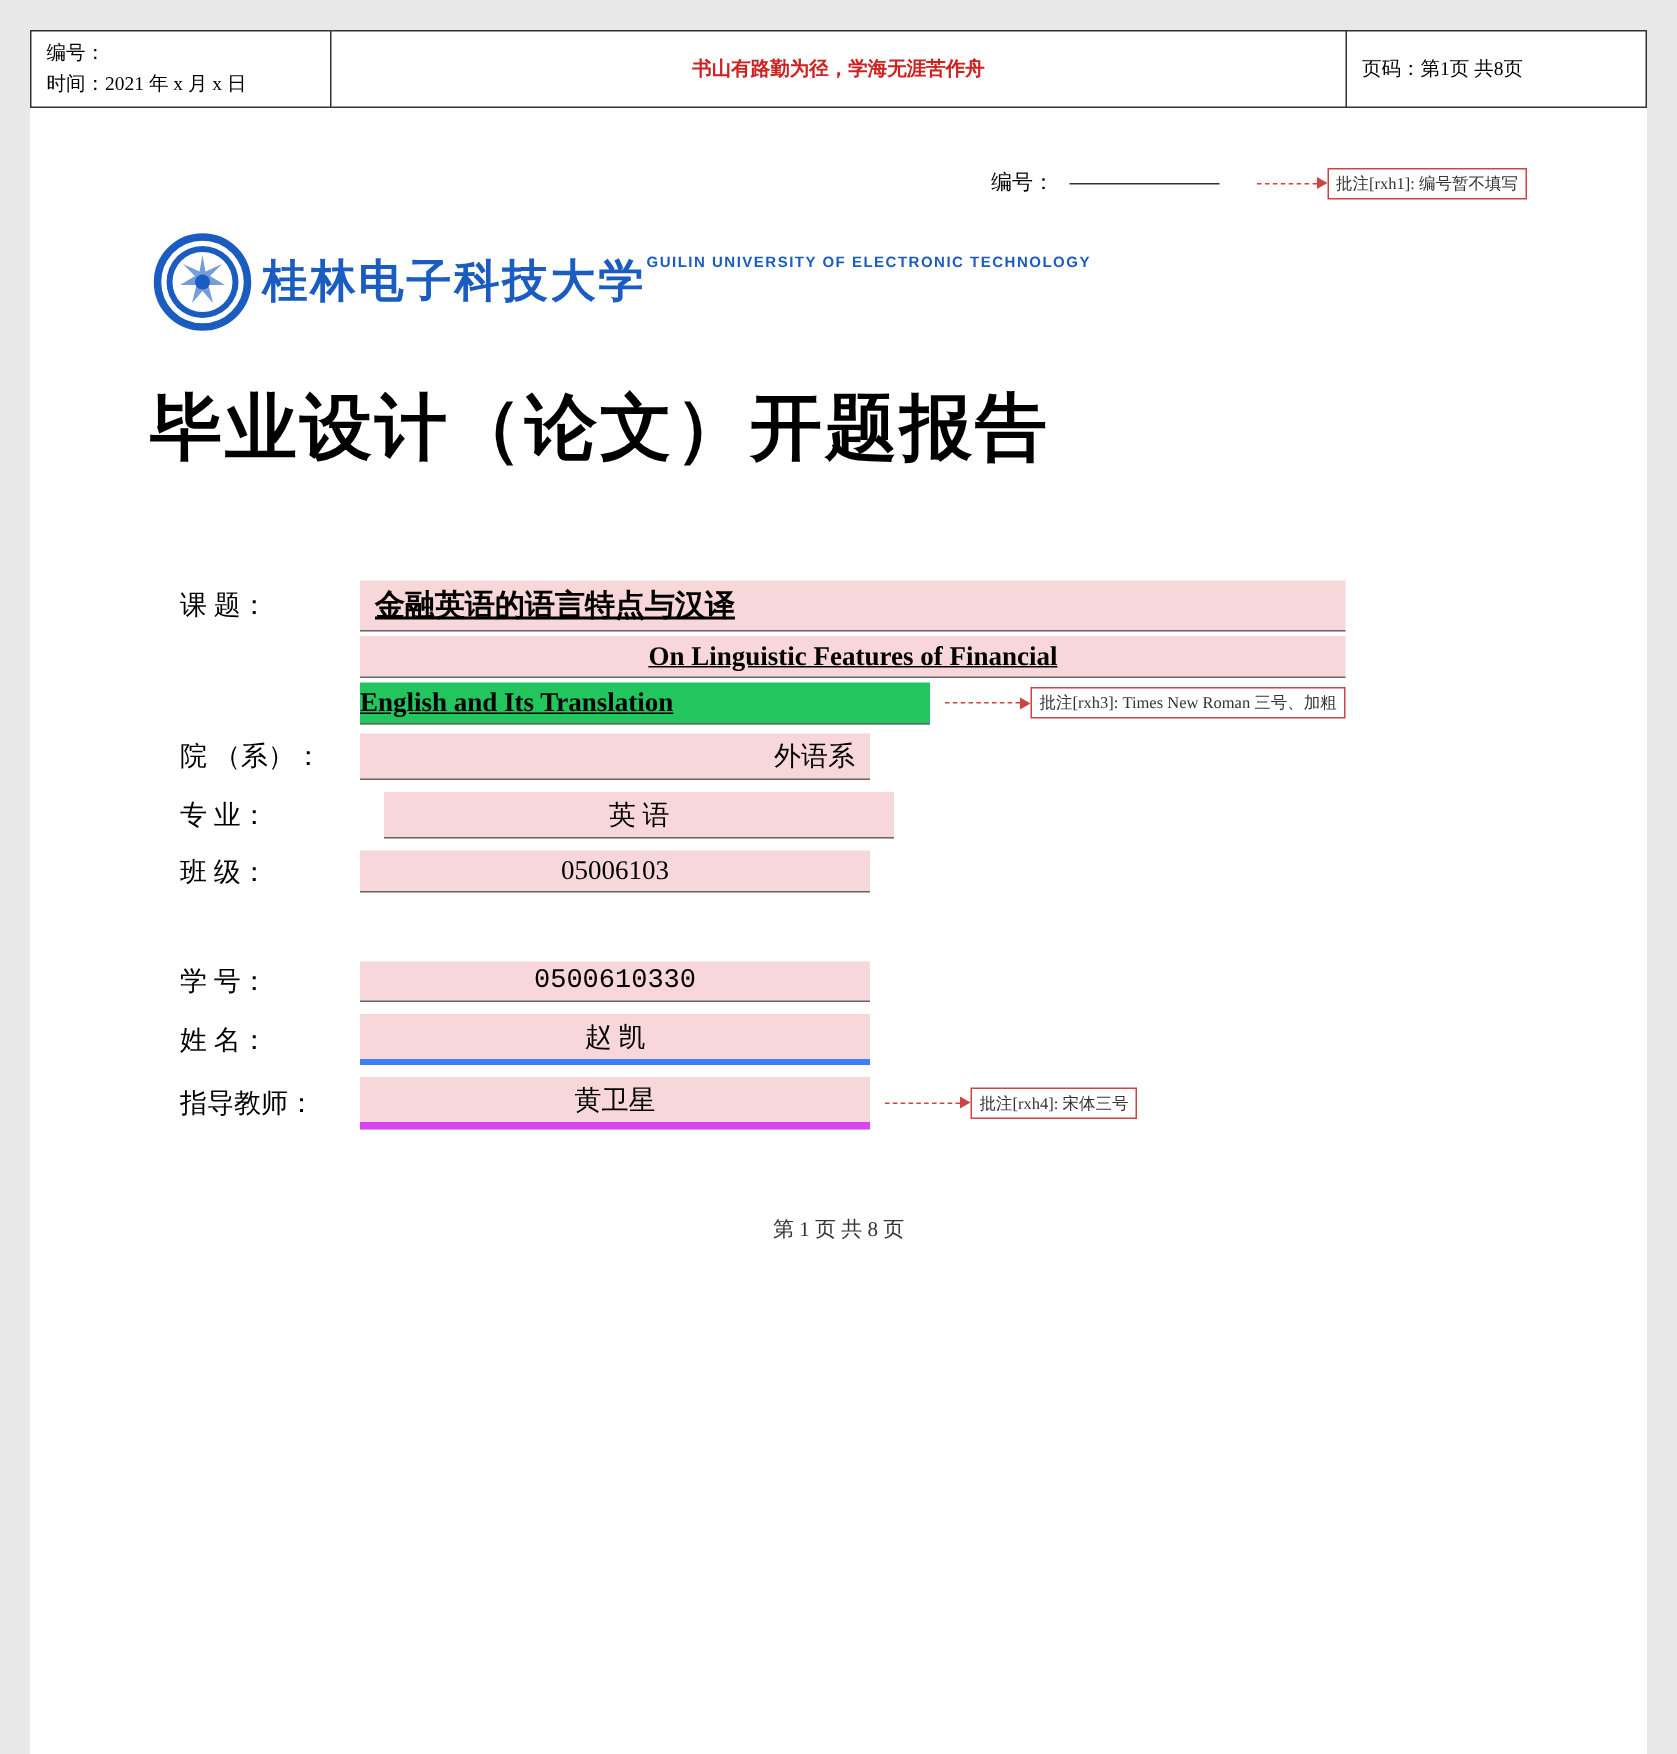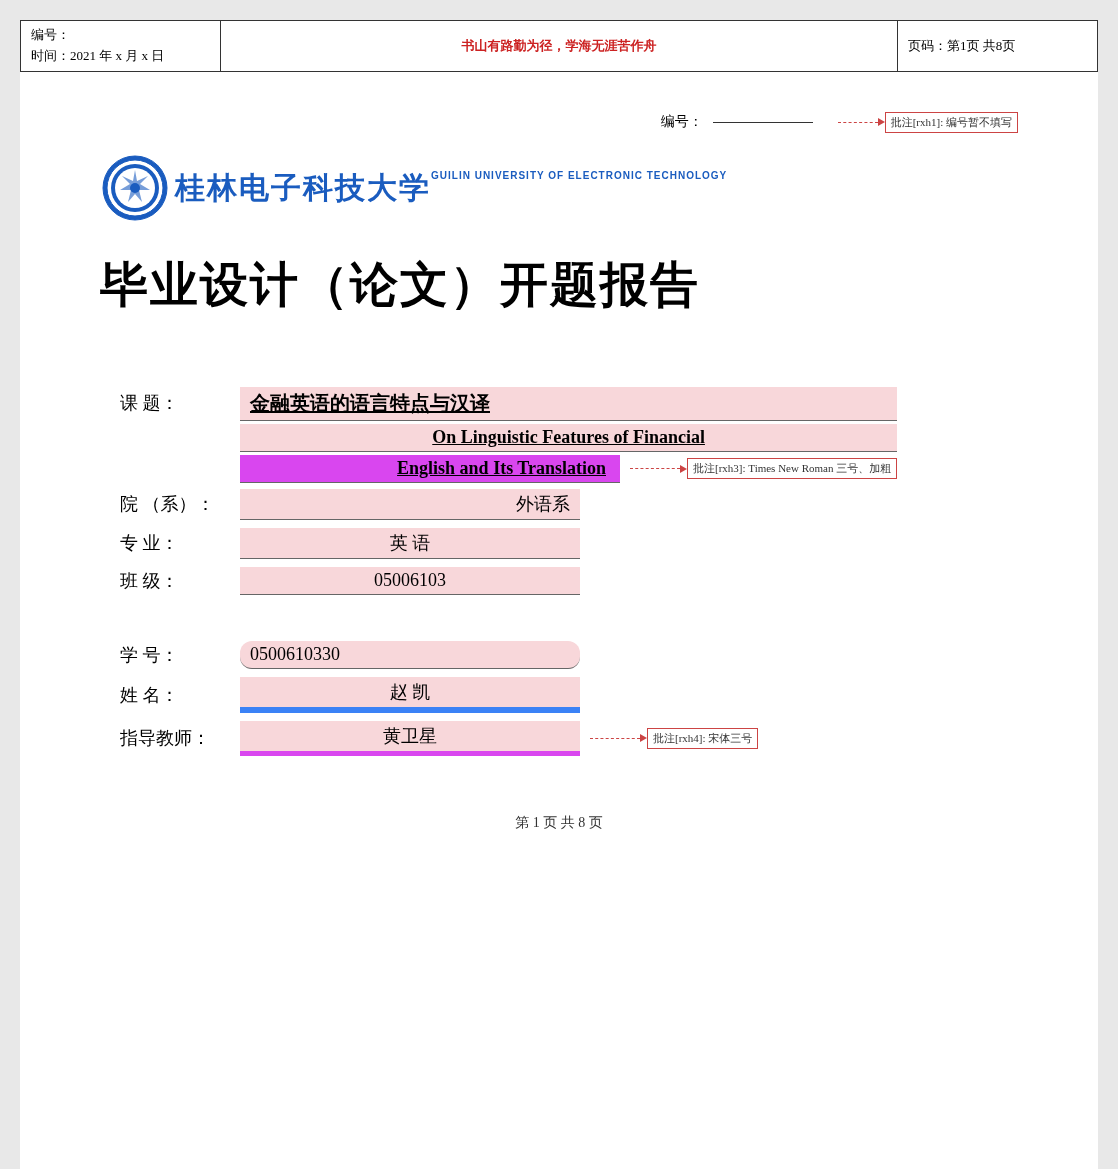--- a/index.html
+++ b/index.html
@@ -190,55 +190,55 @@
 
       <div style="display:flex; align-items:flex-start; margin-bottom:6px; position:relative;">
         <span style="font-size:18px; width:120px; display:inline-block; padding-top:4px; font-family:SimSun,serif;">课    题：</span>
         <div style="display:flex; flex-direction:column; gap:3px; position:relative;">
 
           <span style="display:inline-block; min-width:380px; border-bottom:1px solid #666; background:#f8d7da; padding:3px 10px; font-size:20px; font-weight:bold; font-family:SimHei,黑体,sans-serif; text-decoration:underline;">金融英语的语言特点与汉译</span>
 
           <span style="display:inline-block; min-width:380px; border-bottom:1px solid #666; background:#f8d7da; padding:3px 10px; font-size:18px; font-weight:bold; font-family:'Times New Roman',serif; text-decoration:underline; text-align:center;">On Linguistic Features of Financial</span>
 
           <div style="display:flex; align-items:center; position:relative;">
-            <span style="display:inline-block; min-width:380px; border-bottom:1px solid #666; background:#d946ef; padding:3px 14px; font-size:18px; font-weight:bold; font-family:'Times New Roman',serif; text-decoration:underline; text-align:right;">English and Its Translation</span>
+            <span style="display:inline-block; min-width:380px; border-bottom:1px solid #666; background:#22c55e; padding:3px 0; font-size:18px; font-weight:bold; font-family:'Times New Roman',serif; text-decoration:underline; text-align:left;">English and Its Translation</span>
 
             <span style="display:inline-flex; align-items:center; margin-left:10px; white-space:nowrap;">
               <span style="display:inline-block; width:50px; height:1px; border-top:1px dashed #cc4444;"></span>
               <span style="width:0;height:0;border-top:4px solid transparent;border-bottom:4px solid transparent;border-left:7px solid #cc4444;"></span>
               <span style="font-size:11px; border:1px solid #cc4444; padding:2px 5px; color:#333; font-family:SimSun,serif;">批注[rxh3]: Times New Roman 三号、加粗</span>
             </span>
           </div>
         </div>
 
       </div>
 
       <div style="display:flex; align-items:center; margin-bottom:8px;">
         <span style="font-size:18px; width:120px; display:inline-block; font-family:SimSun,serif;">院   （系）：</span>
         <span style="display:inline-block; min-width:340px; border-bottom:1px solid #666; background:#f8d7da; padding:3px 10px; font-size:18px; text-align:right; font-family:SimSun,serif;">外语系</span>
       </div>
 
-      <div style="display:flex; align-items:center; margin-bottom:8px;">
+      <div style="display:flex; align-items:center; margin-bottom:8px;gap:16px;">
         <span style="font-size:18px; width:120px; display:inline-block; font-family:SimSun,serif;">专    业：</span>
         <span style="display:inline-block; min-width:340px; border-bottom:1px solid #666; background:#f8d7da; padding:3px 10px; font-size:18px; text-align:center; font-family:SimSun,serif;">英  语</span>
       </div>
 
       <div style="display:flex; align-items:center; margin-bottom:8px;">
         <span style="font-size:18px; width:120px; display:inline-block; font-family:SimSun,serif;">班    级：</span>
         <span style="display:inline-block; min-width:340px; border-bottom:1px solid #666; background:#f8d7da; padding:3px 10px; font-size:18px; text-align:center; font-family:SimSun,serif;">05006103</span>
       </div>
 
       <div style="display:flex; align-items:center; margin-bottom:8px;margin-top:38px;">
         <span style="font-size:18px; width:120px; display:inline-block; font-family:SimSun,serif;">学    号：</span>
-        <span style="display:inline-block; min-width:340px; border-bottom:1px solid #666; background:#f8d7da; padding:3px 10px; font-size:18px; font-family:Liberation Serif, serif;border-radius:12px;">0500610330</span>
+        <span style="display:inline-block; min-width:340px; border-bottom:1px solid #666; background:#f8d7da; padding:3px 10px; font-size:18px; text-align:center; font-family:Liberation Mono, monospace;">0500610330</span>
       </div>
 
       <div style="display:flex; align-items:center; margin-bottom:8px;">
         <span style="font-size:18px; width:120px; display:inline-block; font-family:SimSun,serif;">姓    名：</span>
-        <span style="display:inline-block; min-width:340px; border-bottom:6px solid #3b82f6; background:#f8d7da; padding:3px 10px; font-size:18px; text-align:center; font-family:SimSun,serif;">赵 凯</span>
+        <span style="display:inline-block; min-width:340px; border-bottom:4px solid #3b82f6; background:#f8d7da; padding:3px 10px; font-size:18px; text-align:center; font-family:SimSun,serif;">赵 凯</span>
       </div>
 
       <div style="display:flex; align-items:center; margin-bottom:8px; position:relative;">
         <span style="font-size:18px; width:120px; display:inline-block; font-family:SimSun,serif;">指导教师：</span>
         <span style="display:inline-block; min-width:340px; border-bottom:5px solid #d946ef; background:#f8d7da; padding:3px 10px; font-size:18px; text-align:center; font-family:SimSun,serif;">黄卫星</span>
 
         <span style="display:inline-flex; align-items:center; margin-left:10px; white-space:nowrap;">
           <span style="display:inline-block; width:50px; height:1px; border-top:1px dashed #cc4444;"></span>
           <span style="width:0;height:0;border-top:4px solid transparent;border-bottom:4px solid transparent;border-left:7px solid #cc4444;"></span>
           <span style="font-size:11px; border:1px solid #cc4444; padding:2px 5px; color:#333; font-family:SimSun,serif;">批注[rxh4]: 宋体三号</span>

